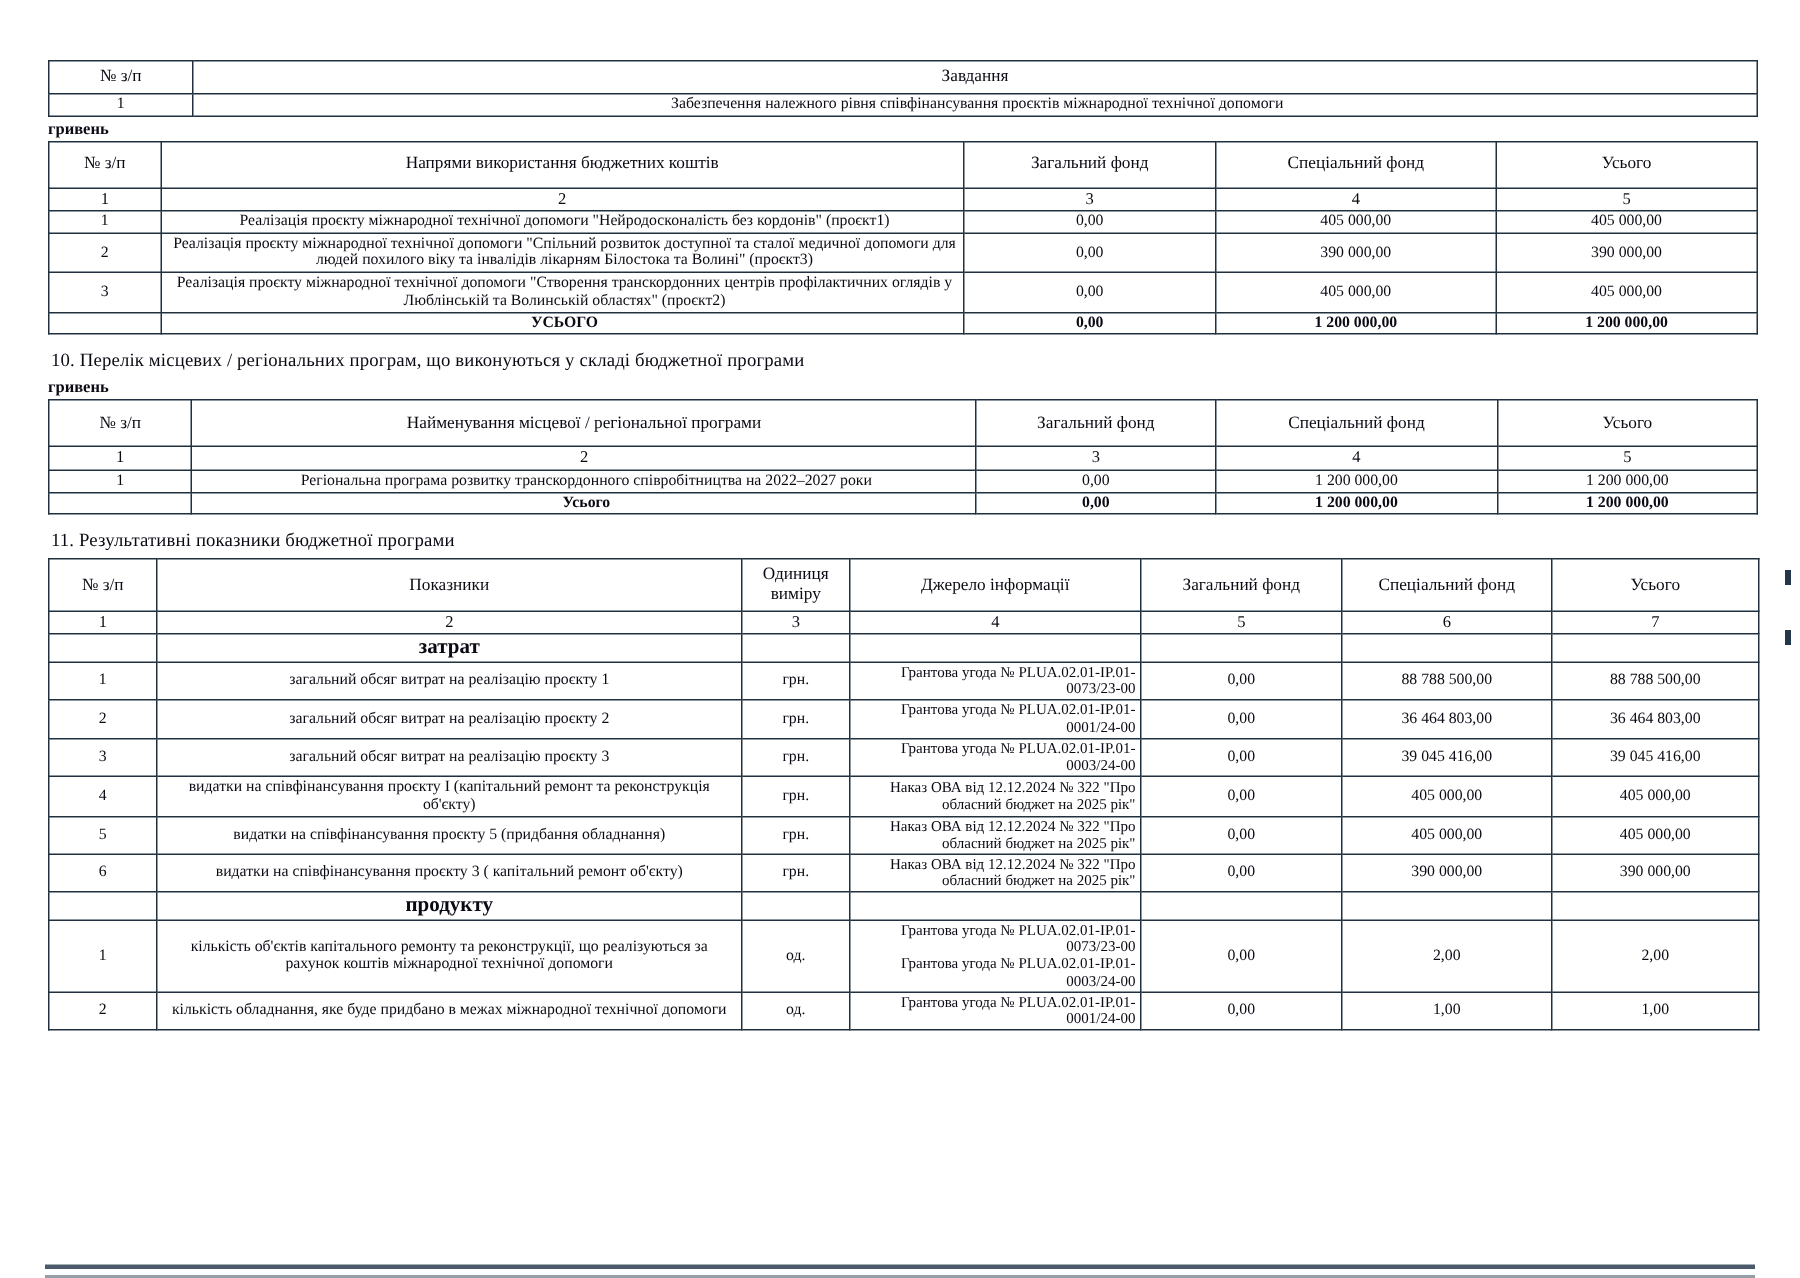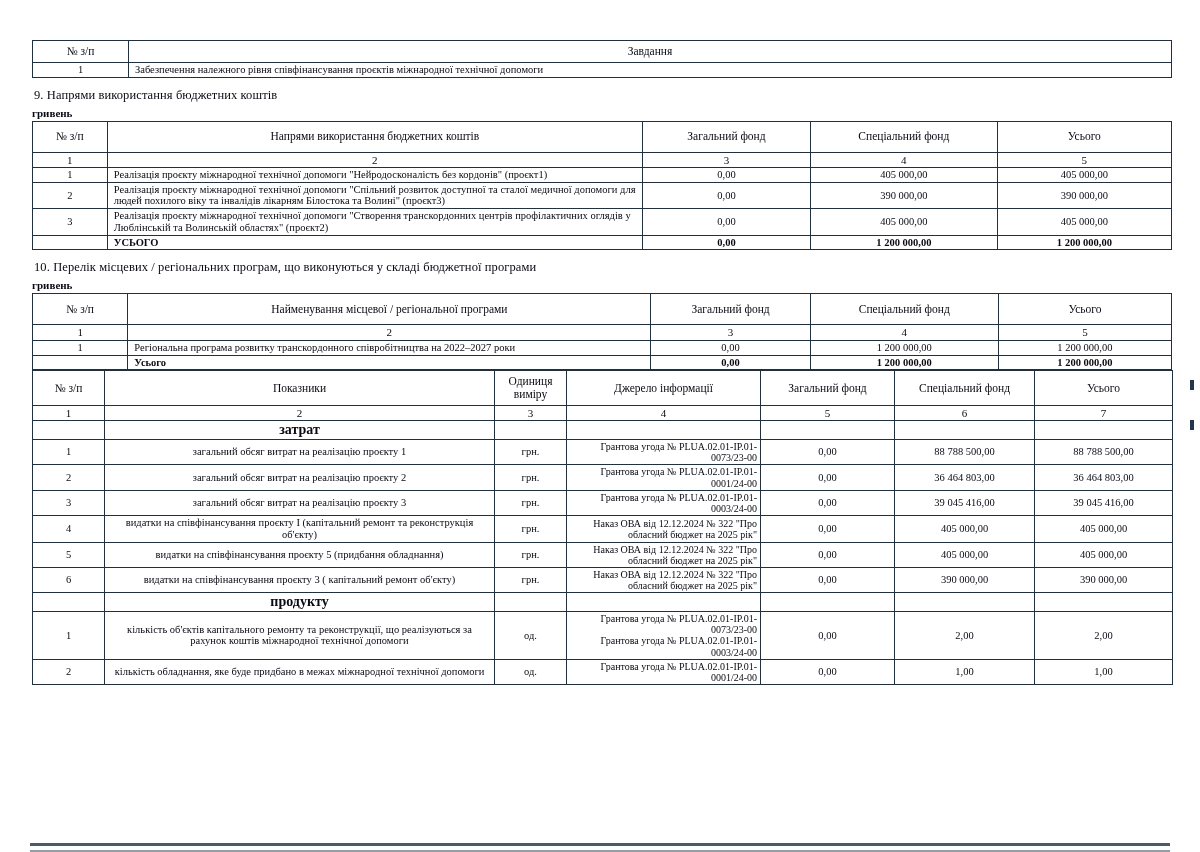--- a/index.html
+++ b/index.html
@@ -44,21 +44,21 @@
   }
   .hdr td {
     font-size: 11.5px;
     padding: 4px 3px;
   }
   .numrow td {
     font-size: 11px;
     padding: 1px 3px;
   }
   .left {
-    text-align: left;
+    text-align: center;
     padding-left: 6px;
   }
   .bold { font-weight: bold; }
   .section-title {
     font-size: 12.5px;
     margin: 10px 0 4px 2px;
     letter-spacing: 0.1px;
   }
   .hryvnia {
     text-align: left;
@@ -107,21 +107,20 @@
           <td>№ з/п</td>
           <td>Завдання</td>
         </tr>
         <tr>
           <td>1</td>
           <td class="left">Забезпечення належного рівня співфінансування проєктів міжнародної технічної допомоги</td>
         </tr>
       </tbody>
     </table>
 
-    <div class="section-title">9. Напрями використання бюджетних коштів</div>
     <div class="hryvnia">гривень</div>
     <table>
       <colgroup>
         <col style="width:60px">
         <col style="width:430px">
         <col style="width:135px">
         <col style="width:150px">
         <col style="width:140px">
       </colgroup>
       <tbody>
@@ -205,20 +204,21 @@
         <tr class="bold cellpad">
           <td></td>
           <td class="left bold">Усього</td>
           <td class="bold">0,00</td>
           <td class="bold">1 200 000,00</td>
           <td class="bold">1 200 000,00</td>
         </tr>
       </tbody>
     </table>
 
+    <div class="section-title">11. Результативні показники бюджетної програми</div>
     <table>
       <colgroup>
         <col style="width:72px">
         <col style="width:390px">
         <col style="width:72px">
         <col style="width:194px">
         <col style="width:134px">
         <col style="width:140px">
         <col style="width:138px">
       </colgroup>

